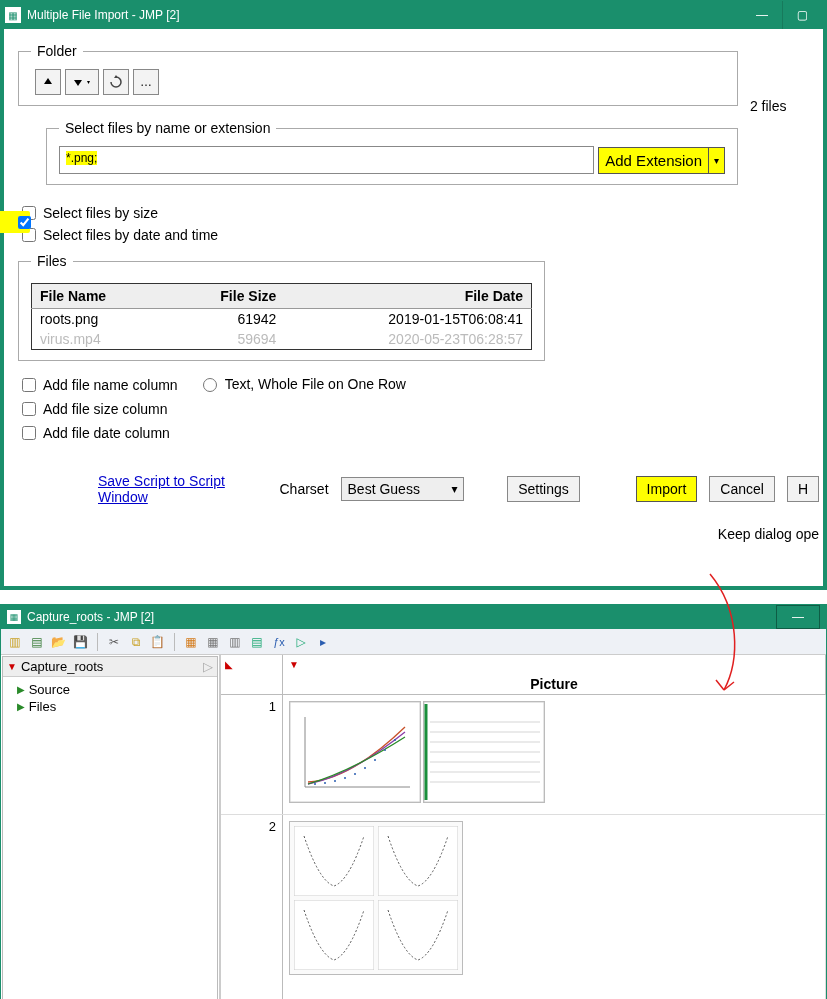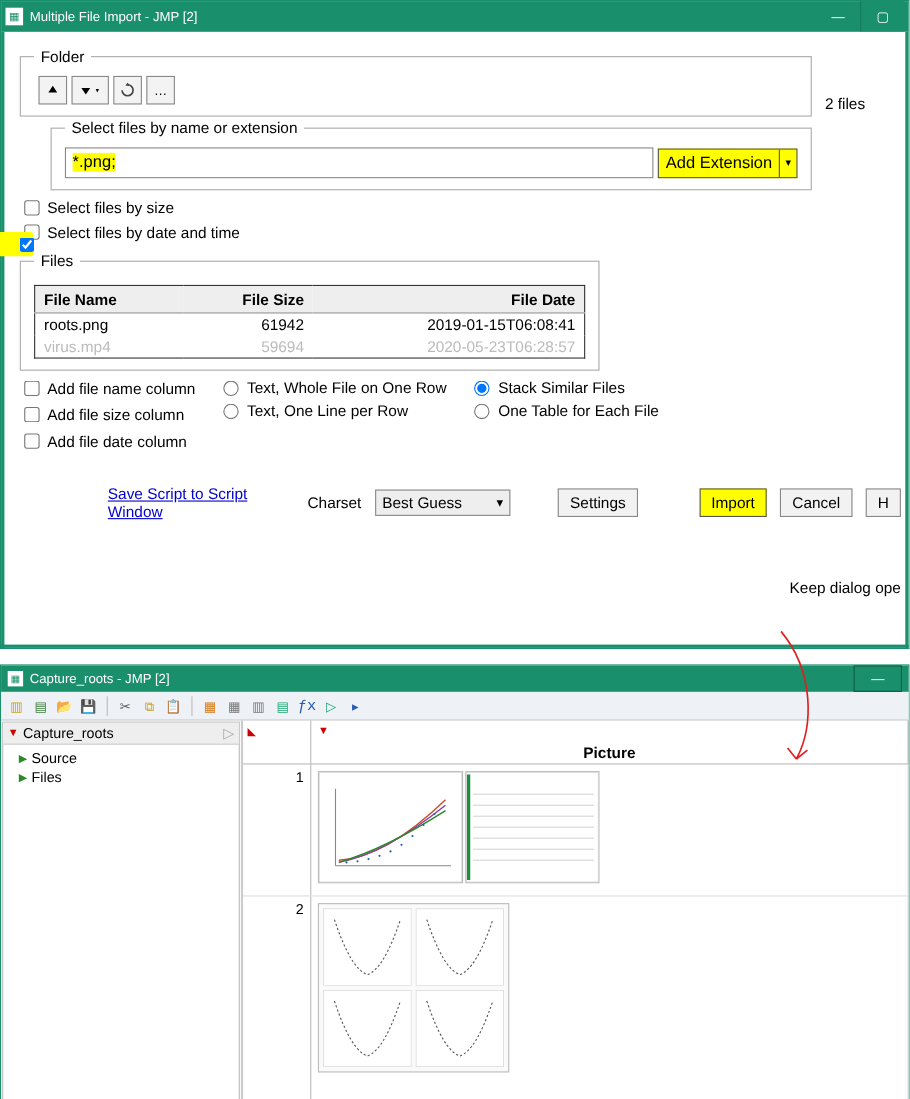--- a/index.html
+++ b/index.html
@@ -48,21 +48,21 @@
     padding: 14px 4px 10px 14px;
     border: 3px solid #1a8f6c;
     border-top: none;
     position: relative;
     background: #fff;
     height: 560px;
   }
 
   fieldset {
     border: 1px solid #aaa;
-    margin: 0 0 2px 0;
+    margin: 0 0 14px 0;
     padding: 10px 12px;
     position: relative;
   }
   legend {
     padding: 0 6px;
     color: #000;
   }
   .row { display: flex; align-items: center; }
   .folder-input {
     flex: 1;
@@ -104,21 +104,21 @@
   .hl-chk {
     position: absolute;
     left: 10px;
     top: 184px;
   }
 
   .ext-input {
     flex: 1;
     border: 1px solid #888;
     padding: 4px 6px;
-    font-size: 15px;
+    font-size: 12px;
     height: 28px;
   }
   .ext-input span { background: #ffff00; }
   .addext {
     margin-left: 4px;
     display: flex;
     border: 1px solid #555;
     background: #ffff00;
   }
   .addext .txt { padding: 4px 6px; font-size: 15px; }
@@ -462,34 +462,20 @@
         <label class="chk">
             <input type="checkbox" style="">
             <span>Add file date column</span>
           </label>
       </div>
       <div class="options-col">
         <label class="radio">
             <input type="radio" name="parse" style="">
             <span>Text, Whole File on One Row</span>
           </label>
-        <label class="radio">
-            <input type="radio" name="parse" style="">
-            <span>Text, One Line per Row</span>
-          </label>
-      </div>
-      <div class="options-col">
-        <label class="radio">
-            <input type="radio" name="stack" checked="" style="">
-            <span>Stack Similar Files</span>
-          </label>
-        <label class="radio">
-            <input type="radio" name="stack" style="">
-            <span>One Table for Each File</span>
-          </label>
       </div>
     </div>
 
     <div class="keep-open">Keep dialog ope</div>
 
     <div class="bottom-row">
       <a class="link">Save Script to Script Window</a>
       <span>Charset</span>
       <span class="sel"><span>Best Guess</span></span>
       <span style="width:20px;"></span>
@@ -522,21 +508,21 @@
     <span class="tb-ico" style="color:#2a5db0;">💾</span>
     <span class="tb-sep"></span>
     <span class="tb-ico" style="color:#555;">✂</span>
     <span class="tb-ico" style="color:#c9a227;">⧉</span>
     <span class="tb-ico" style="color:#c9a227;">📋</span>
     <span class="tb-sep"></span>
     <span class="tb-ico" style="color:#d37a1a;">▦</span>
     <span class="tb-ico" style="color:#777;">▦</span>
     <span class="tb-ico" style="color:#777;">▥</span>
     <span class="tb-ico" style="color:#2a7;">▤</span>
-    <span class="tb-ico" style="color:#2a5db0; font-size:14px;font-family:Liberation Mono, monospace;">ƒx</span>
+    <span class="tb-ico" style="color:#2a5db0; font-size:11px;">ƒx</span>
     <span class="tb-ico" style="color:#2a7;">▷</span>
     <span class="tb-ico" style="color:#2a5db0;">▸</span>
   </div>
 
   <div class="win2-body">
     <div class="panel-left">
       <div class="panel-section" style="flex:1;">
         <div class="panel-head">
           <span class="tri red">▼</span>
           <span>Capture_roots</span>

